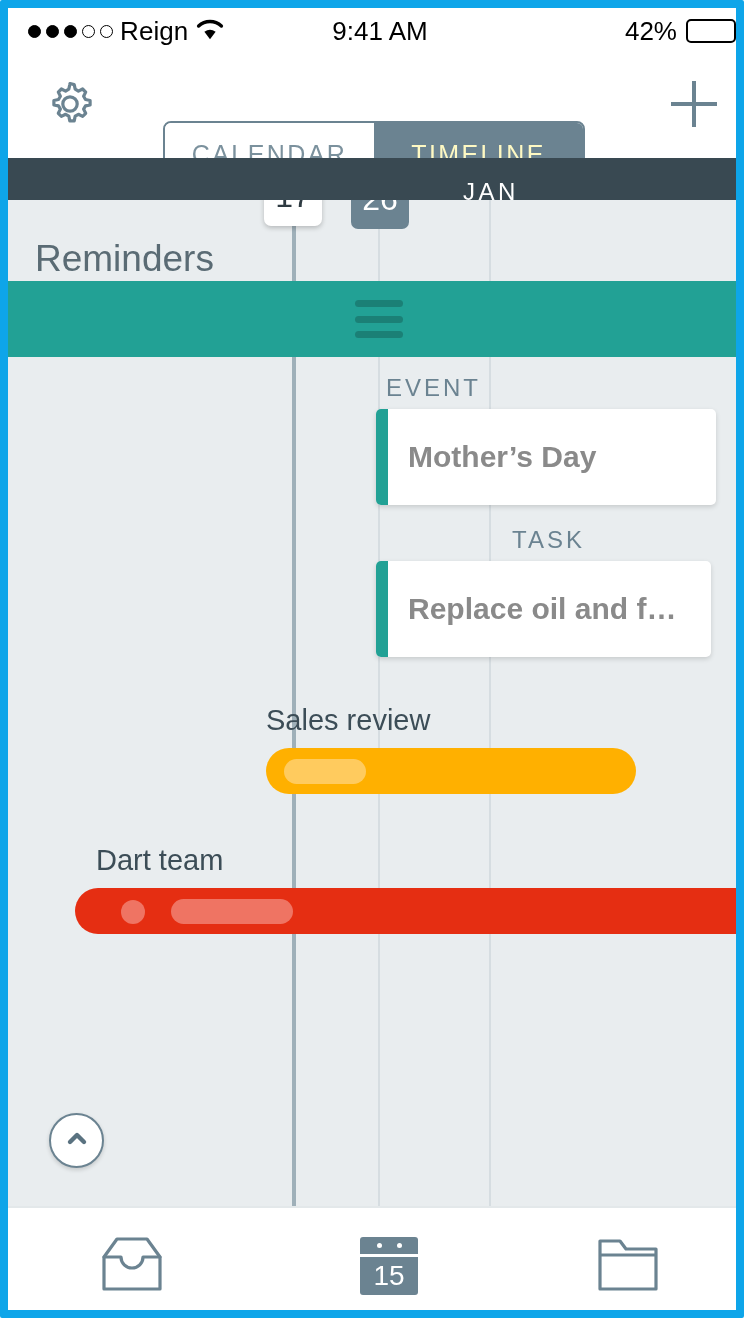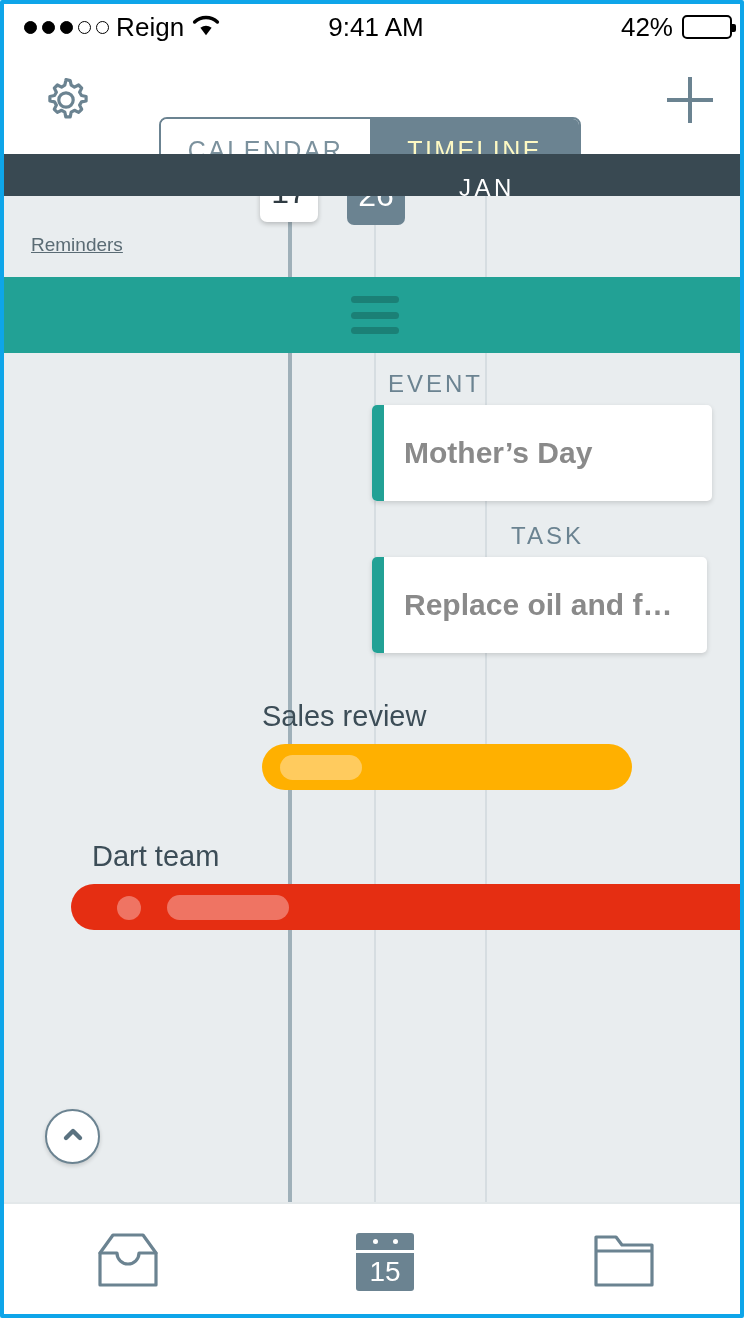--- a/index.html
+++ b/index.html
@@ -10,21 +10,21 @@
   body {
     font-family: "Liberation Sans", sans-serif;
   }
   #phone {
     position: relative;
     width: 744px;
     height: 1318px;
     overflow: hidden;
     background: #ffffff;
     box-sizing: border-box;
-    border: 4px solid #0ea5e9;
+    border: 8px solid #0ea5e9;
     border-radius: 2px;
   }
 
   
   #status-bar {
     position: absolute;
     left: 0; top: 0;
     width: 744px; height: 46px;
     background: #ffffff;
     color: #000000;
@@ -185,23 +185,22 @@
   #date-pill-1 {
     left: 343px; top: 161px;
     background: #6b8391;
     color: #ffffff;
   }
 
   
   #reminders-label {
     position: absolute;
     left: 27px; top: 38px;
-    font-size: 19px;
+    font-size: 37px;
     color: #5a6b74;
-    text-decoration: underline;
   }
   #reminders-bar {
     position: absolute;
     left: 0; top: 81px;
     width: 744px; height: 76px;
     background: #22a195;
     cursor: pointer;
   }
   #reminders-handle {
     position: absolute;
@@ -216,21 +215,21 @@
     background: #1b8076;
     border-radius: 4px;
   }
 
   
   .card-group { position: absolute; }
   .card-kind {
     font-size: 24px;
     letter-spacing: 3px;
     color: #6b8391;
-    margin-left: 16px;
+    margin-left: 10px;
     margin-bottom: 7px;
   }
   .card {
     position: relative;
     height: 96px;
     background: #ffffff;
     border-radius: 5px;
     box-shadow: 0 2px 5px rgba(0,0,0,0.15);
     display: flex;
     align-items: center;

